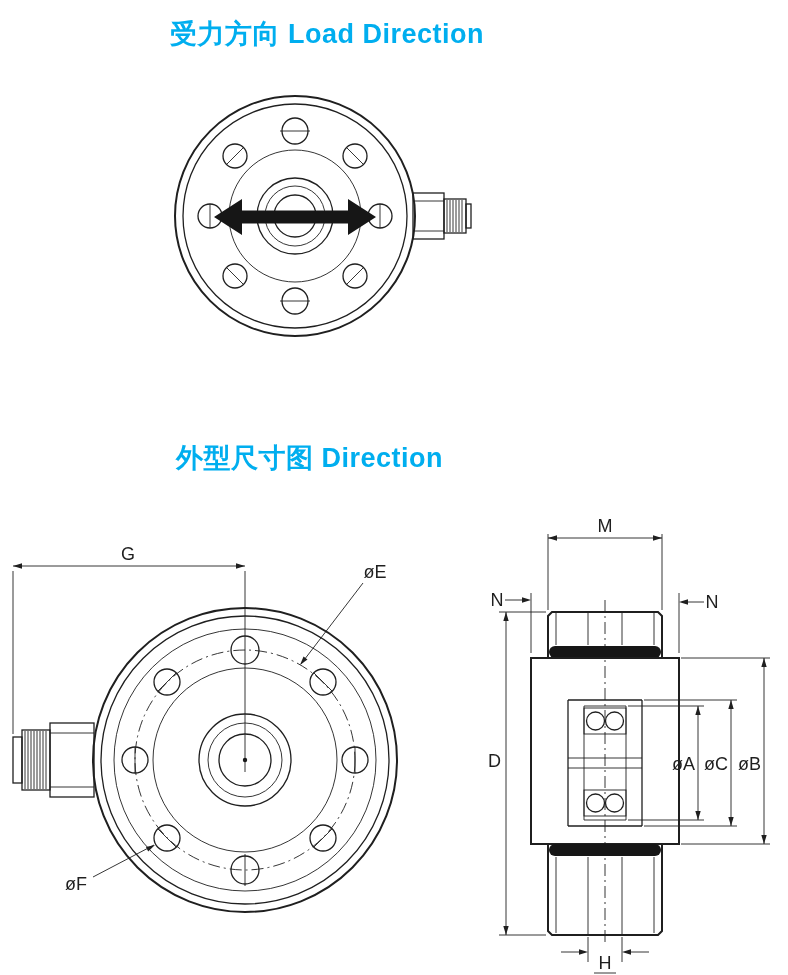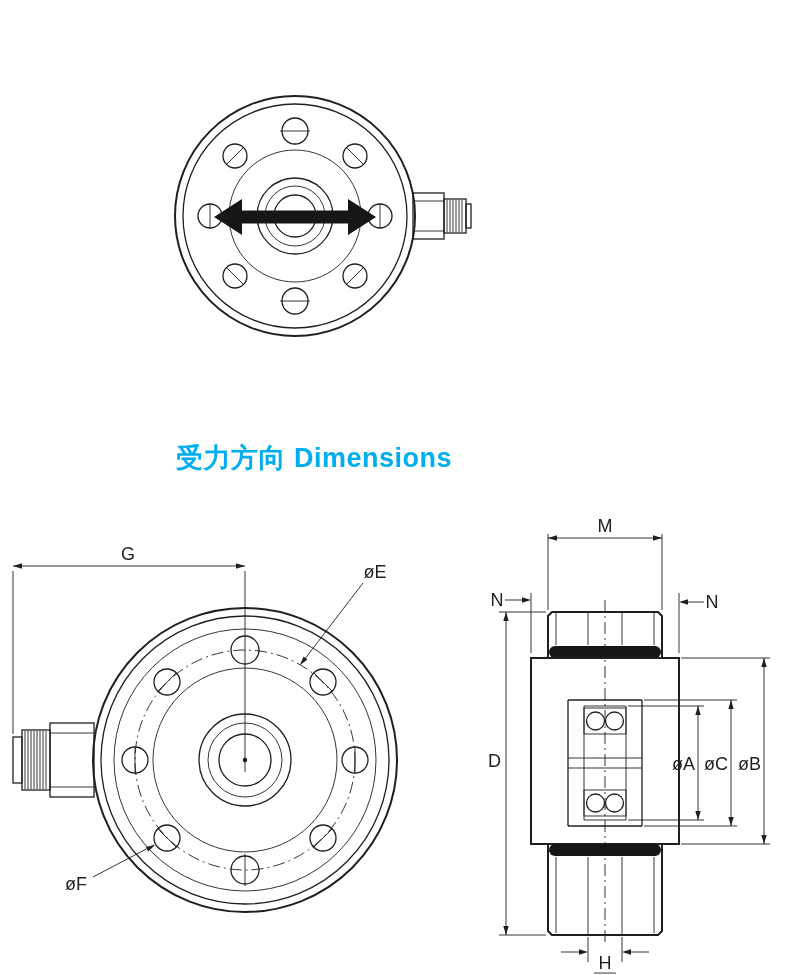--- a/index.html
+++ b/index.html
@@ -32,21 +32,22 @@
     font-family:"Liberation Sans", sans-serif;
     font-size:18px;
     fill:#1f1f1f;
   }
 </style>
 </head>
 <body>
 
 <div id="page">
 
-  <div id="title-dims" class="title">受力方向 Dimensions</div>
+  <div id="title-load" class="title">受力方向 Load Direction</div>
+  <div id="title-dims" class="title">外型尺寸图 Direction</div>
 
   <svg width="788" height="975" viewBox="0 0 788 975">
 
     <g>
 
       <g>
         <rect class="ml" x="413" y="193" width="31" height="46"></rect>
         <line class="tl" x1="413" y1="201" x2="444" y2="201"></line>
         <line class="tl" x1="413" y1="231" x2="444" y2="231"></line>
         <rect class="ml" x="444" y="199" width="22" height="34"></rect>

